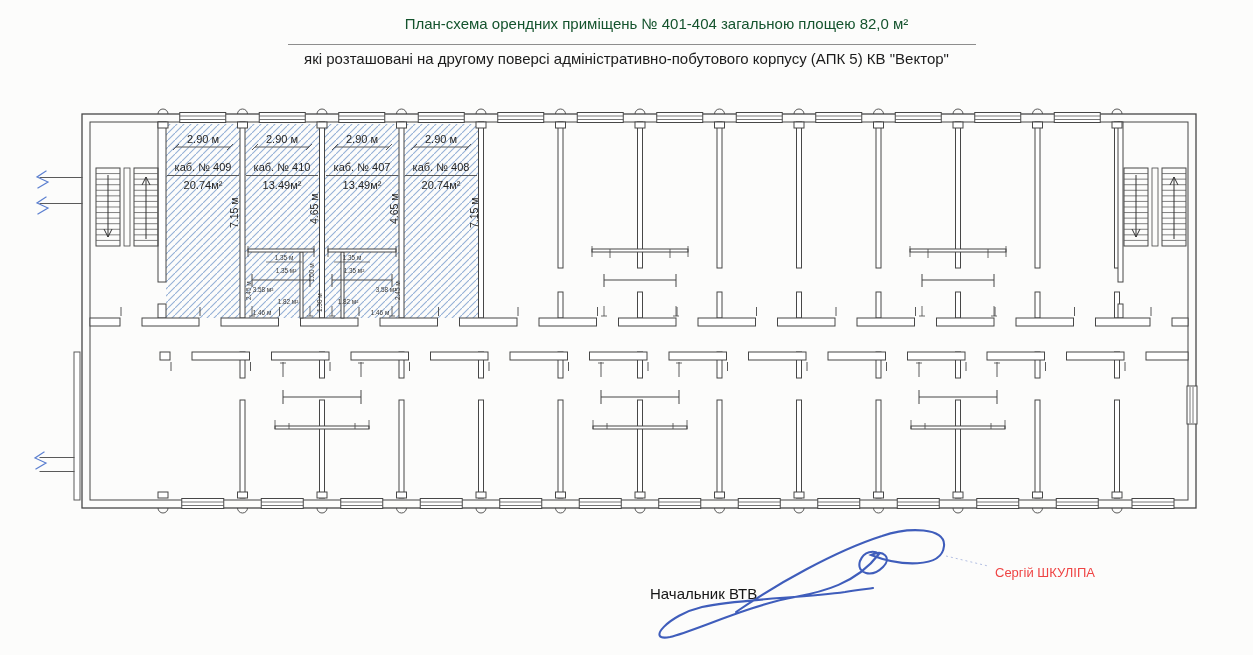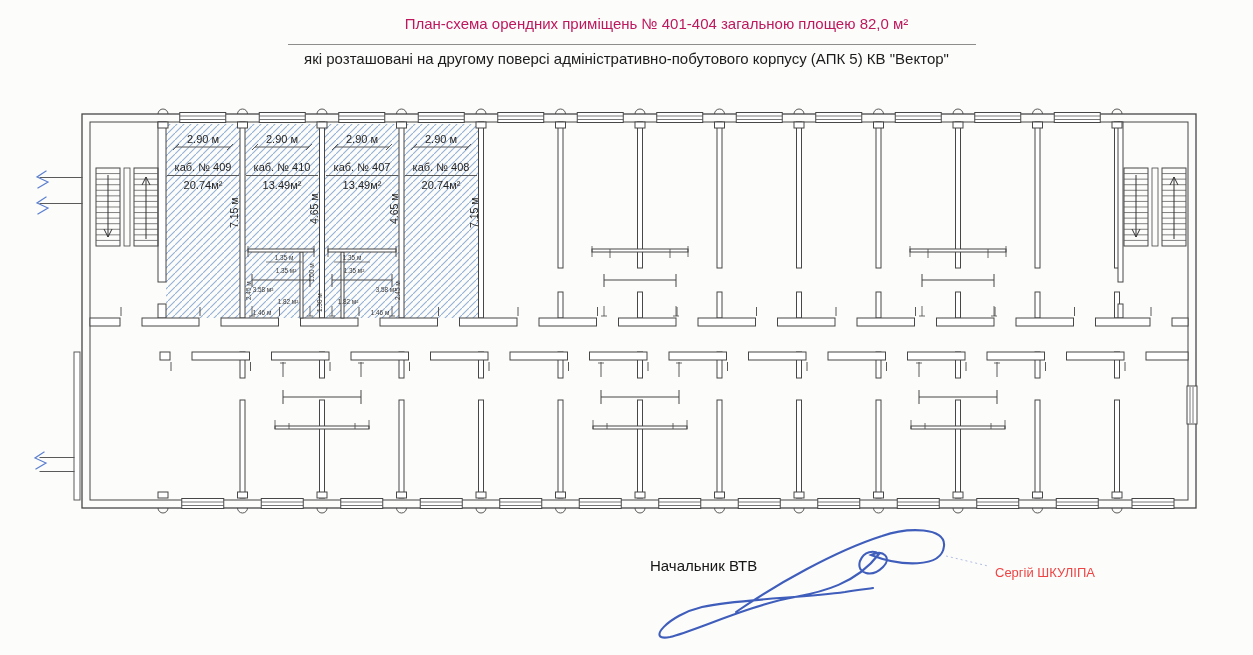--- a/index.html
+++ b/index.html
@@ -1,22 +1,22 @@
 <!DOCTYPE html>
 <html><head>
 <meta charset="utf-8">
 <style>
   html,body{margin:0;padding:0;background:#e9e9e9;}
   .page{position:relative;width:1253px;height:655px;background:#fcfcfb;
         font-family:"Liberation Sans",sans-serif;color:#1e1e1e;overflow:hidden;}
   .page svg{position:absolute;left:0;top:0;}
-  .t1{position:absolute;top:15px;left:60px;right:0;text-align:center;font-size:15px;color:#be185d;}
+  .t1{position:absolute;top:15px;left:60px;right:0;text-align:center;font-size:15px;color:#14532d;}
   .rule{position:absolute;top:44px;left:288px;width:688px;height:0;border-top:1.4px solid #8d8d8d;}
   .t2{position:absolute;top:50px;left:0;right:0;text-align:center;font-size:15px;color:#1b1b1b;}
-  .role{position:absolute;top:557px;left:650px;font-size:15px;color:#151515;}
+  .role{position:absolute;top:585px;left:650px;font-size:15px;color:#151515;}
   .name{position:absolute;top:565px;left:995px;font-size:13px;color:#ef4444;}
   text{font-family:"Liberation Sans",sans-serif;}
   .lbl{font-size:11px;fill:#242424;}
   .dim{font-size:11px;fill:#242424;}
   .vdim{font-size:10.5px;fill:#242424;}
   .sm{font-size:6.4px;fill:#3a3a3a;}
 </style>
 </head>
 <body>
 

